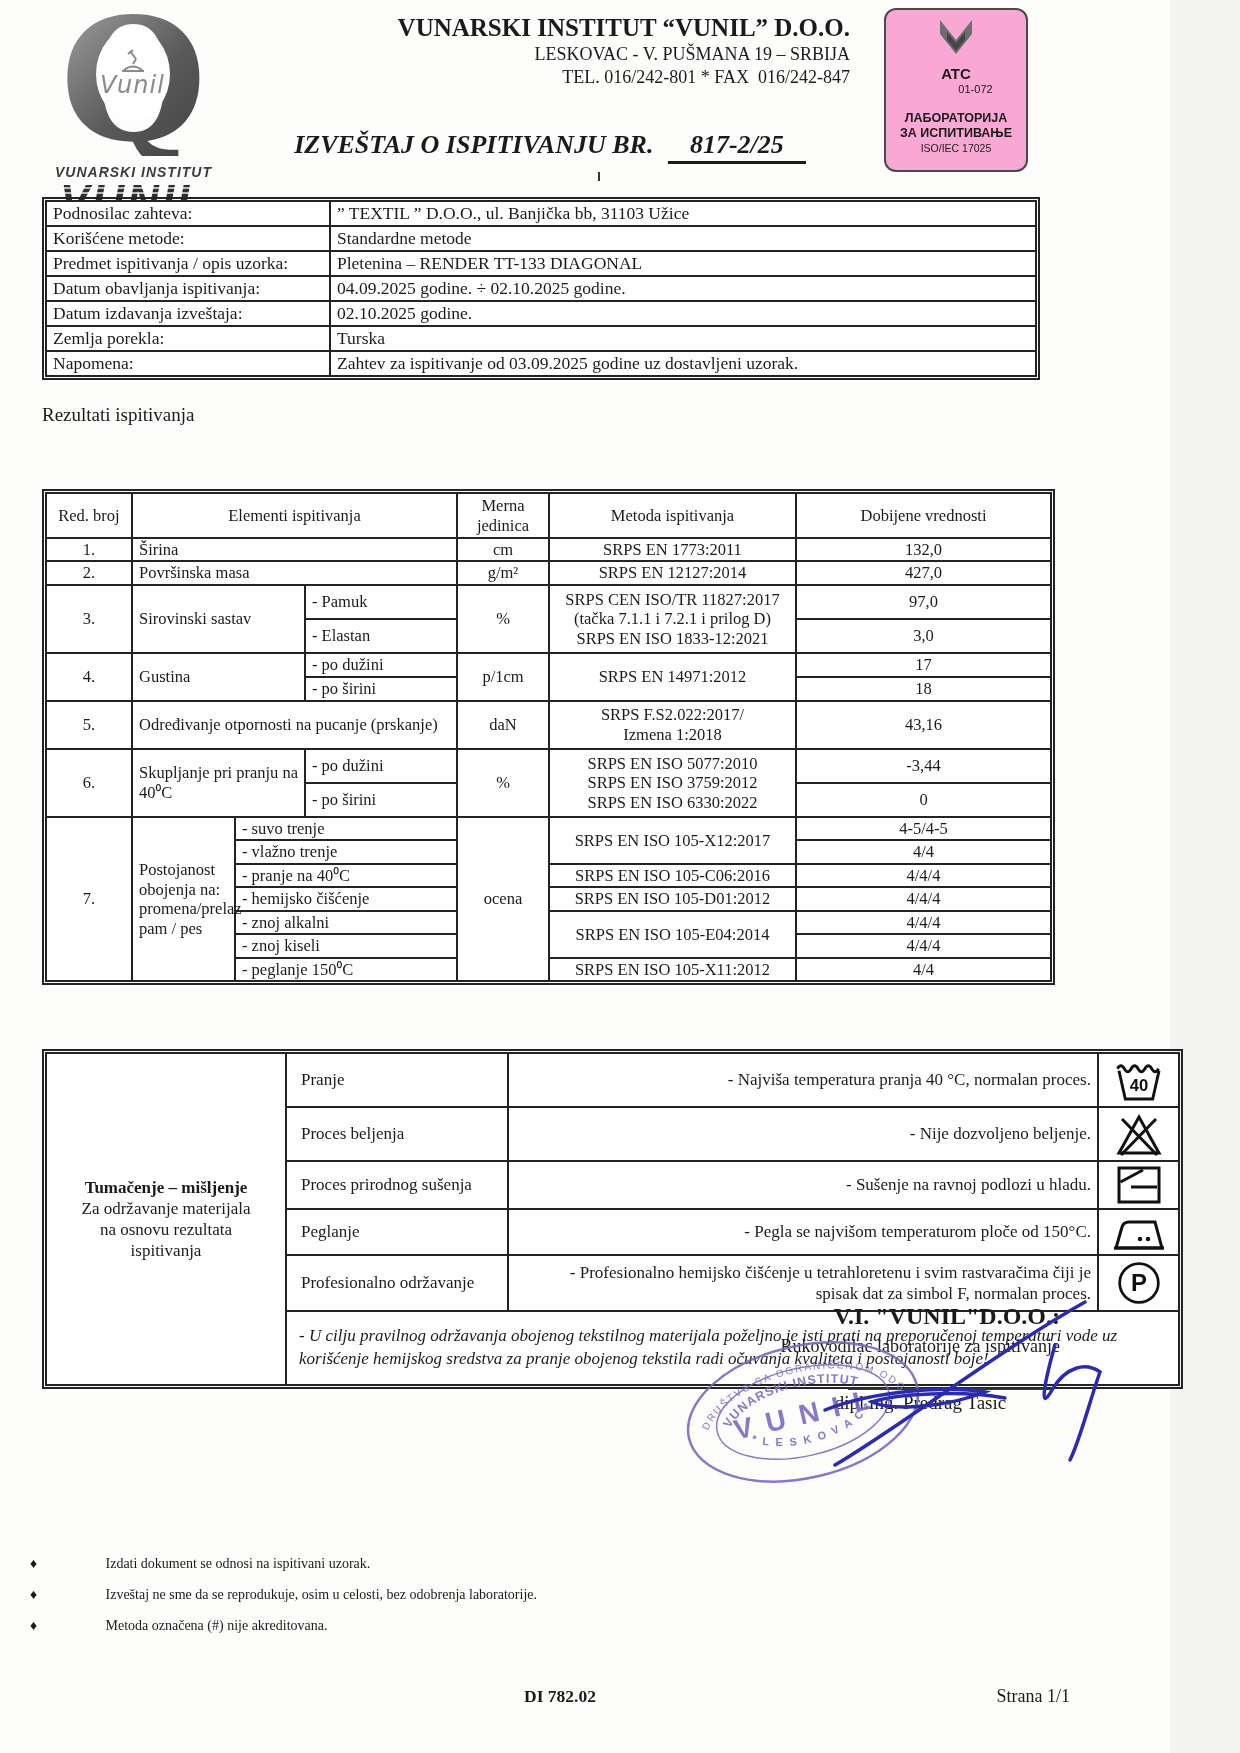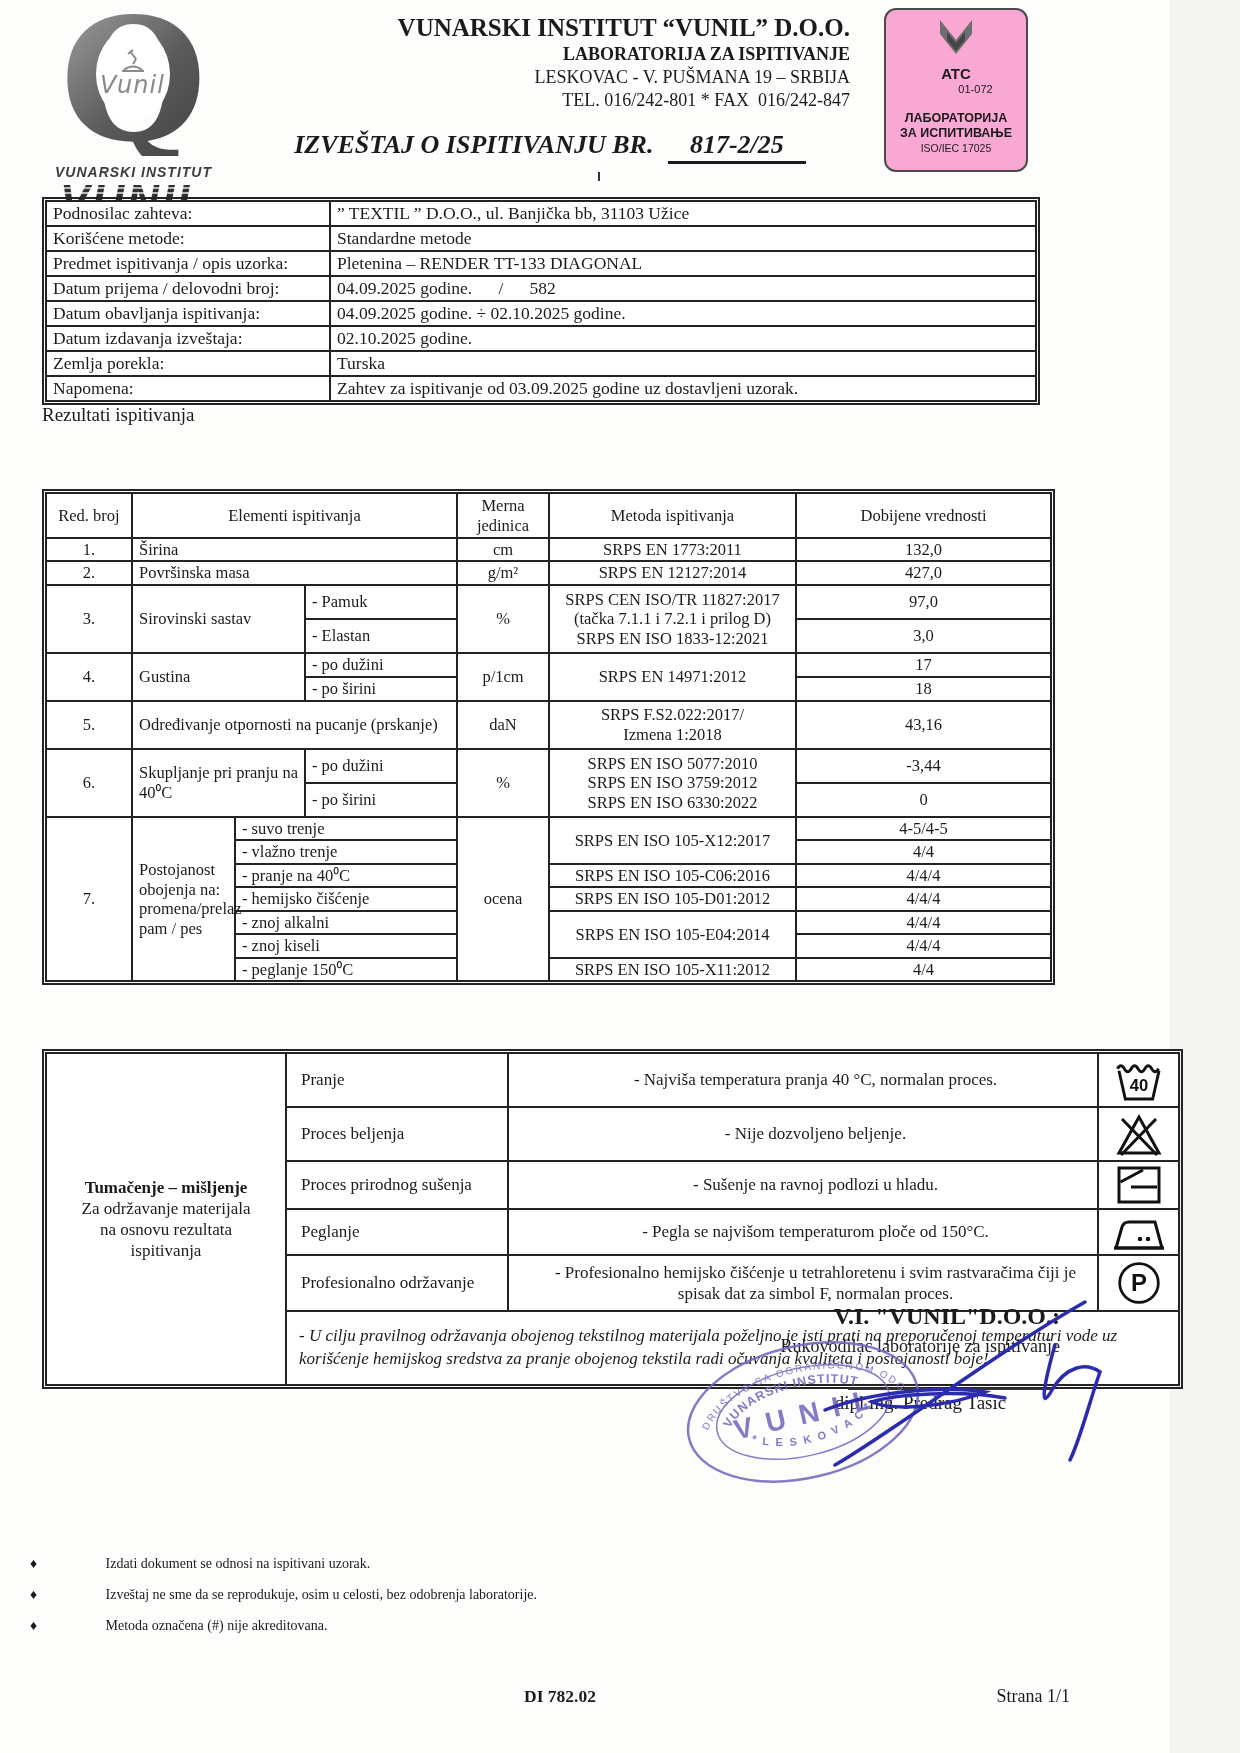--- a/index.html
+++ b/index.html
@@ -53,21 +53,21 @@
 
   .res-tbl{left:45px;top:492px;width:1007px;font-size:16.5px;}
   .res-tbl td,.res-tbl th{line-height:1.18;}
   .h45{height:45px;} .h23{height:23px;} .h34{height:34px;} .h24{height:24px;}
   .h48{height:48px;} .h22{height:21px;}
 
   .care-tbl{left:45px;top:1052px;width:1135px;font-size:17px;}
   .care-left{vertical-align:middle;text-align:center;line-height:1.25;}
   .care-left .t{font-weight:bold;font-size:17px;}
   .care-proc{text-align:left;padding-left:14px;}
-  .care-desc{text-align:center;padding-left:31px;line-height:1.25;}
+  .care-desc{text-align:right;padding-left:31px;line-height:1.25;}
   .care-sym{padding:2px;}
   .care-sym svg{display:block;margin:0 auto;}
   .care-note{text-align:left;font-style:italic;font-size:17px;line-height:1.35;padding:4px 12px;}
   .ch52{height:54px;} .ch42{height:44px;} .ch56{height:56px;} .chnote{height:74px;}
 
   
   .sig-company{left:660px;top:1303px;width:400px;text-align:right;font-size:24px;font-weight:bold;}
   .sig-role{left:660px;top:1336px;width:400px;text-align:right;font-size:18px;}
   .sig-line{left:848px;top:1388px;width:205px;border-top:2px solid #333;}
   .sig-name{left:788px;top:1392px;width:265px;text-align:center;font-size:19px;}
@@ -102,21 +102,20 @@
       <div class="vunil-script">Vunil</div>
     </div>
   </div>
   <div class="logo-inst">VUNARSKI INSTITUT</div>
   <div class="logo-brand">VUNIL</div>
   <div class="logo-addr">Viljema Pušmana 19, Leskovac</div>
 </div>
 
 <div class="abs head-center">
   <div class="head-name">VUNARSKI INSTITUT “VUNIL” D.O.O.</div>
-  <div class="head-lab">LABORATORIJA ZA ISPITIVANJE</div>
   <div class="head-addr">LESKOVAC - V. PUŠMANA 19 – SRBIJA</div>
   <div class="head-tel">TEL. 016/242-801 * FAX  016/242-847</div>
 </div>
 
 <div class="abs head-title">
   <span>IZVEŠTAJ O ISPITIVANJU BR.</span>
   <span class="num">817-2/25</span>
 </div>
 
 <div class="abs atc-box">
@@ -143,24 +142,20 @@
         <td class="left">Podnosilac zahteva:</td>
         <td class="left">” TEXTIL ” D.O.O., ul. Banjička bb, 31103 Užice</td>
       </tr>
     <tr>
         <td class="left">Korišćene metode:</td>
         <td class="left">Standardne metode</td>
       </tr>
     <tr>
         <td class="left">Predmet ispitivanja / opis uzorka:</td>
         <td class="left">Pletenina – RENDER TT-133 DIAGONAL</td>
-      </tr>
-    <tr>
-        <td class="left">Datum prijema / delovodni broj:</td>
-        <td class="left">04.09.2025 godine.      /      582</td>
       </tr>
     <tr>
         <td class="left">Datum obavljanja ispitivanja:</td>
         <td class="left">04.09.2025 godine. ÷ 02.10.2025 godine.</td>
       </tr>
     <tr>
         <td class="left">Datum izdavanja izveštaja:</td>
         <td class="left">02.10.2025 godine.</td>
       </tr>
     <tr>

